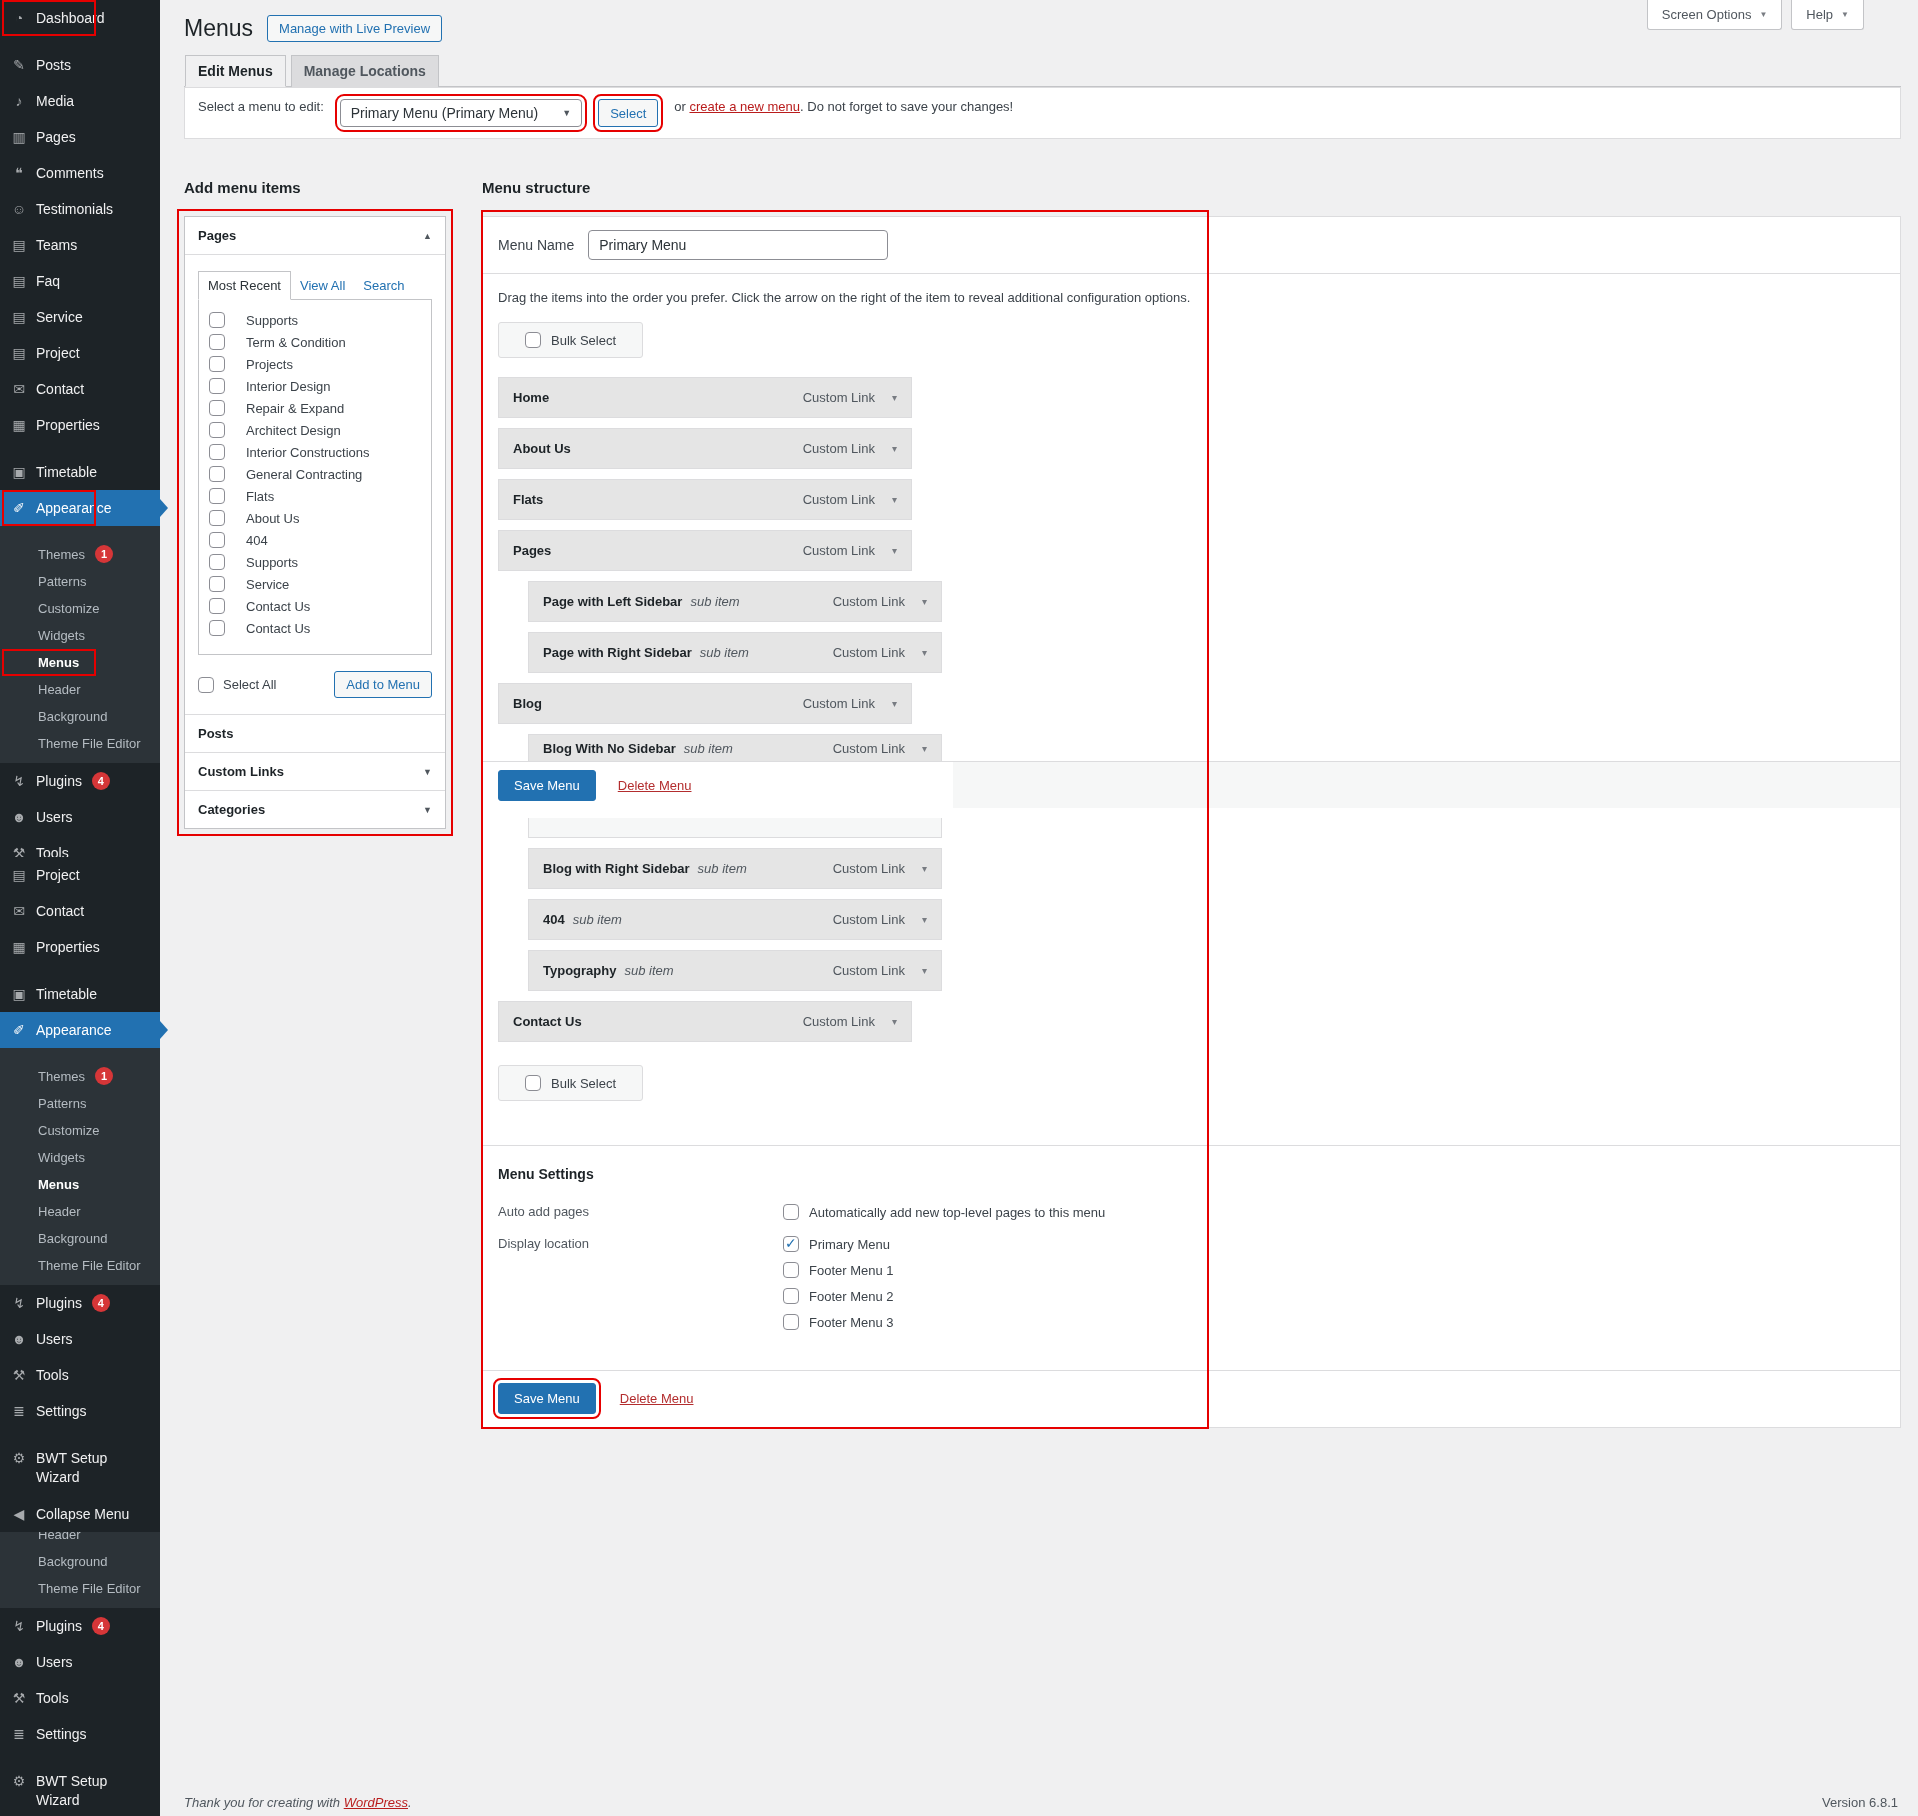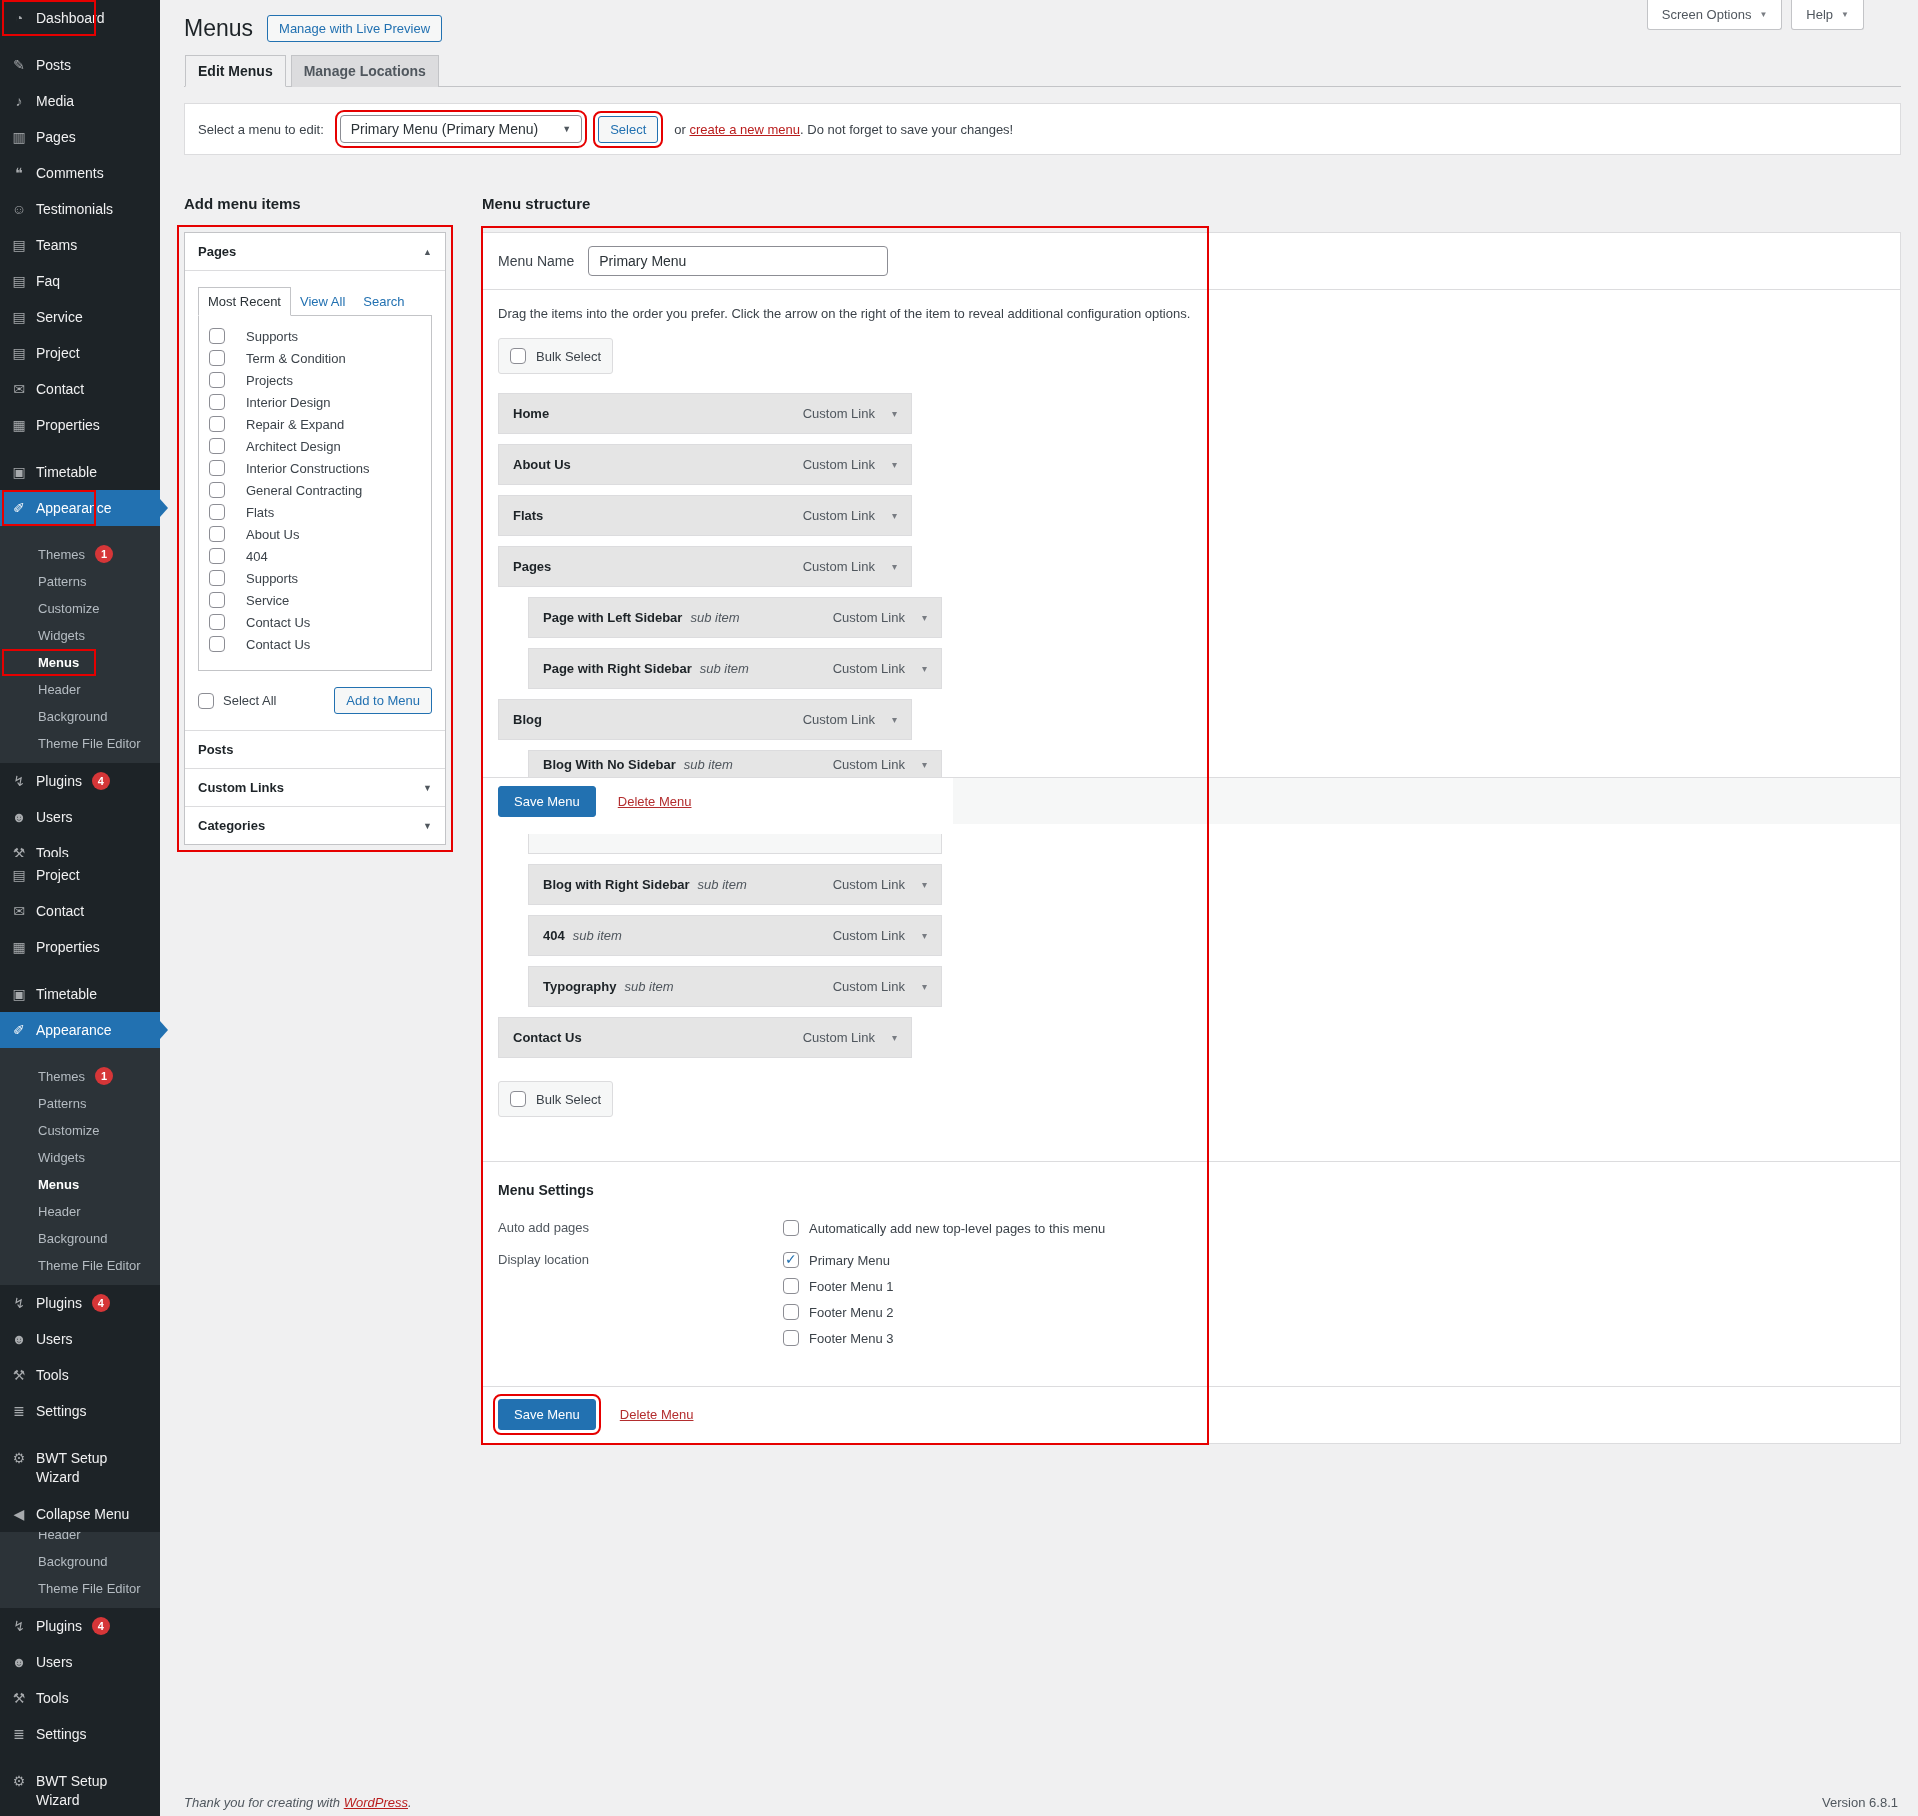--- a/index.html
+++ b/index.html
@@ -59,22 +59,22 @@
     border-radius:3px; padding:7px 15px; font-size:13px; cursor:pointer; font-family:inherit; }
   .link { color:#b91c1c; text-decoration:underline; cursor:pointer; }
   .link-delete { color:#b32d2e; text-decoration:underline; cursor:pointer; font-size:13px; }
   .ann { outline:2px solid #e60000; outline-offset:3px; }
 
   .tabs { display:flex; gap:5px; margin-top:13px; border-bottom:1px solid #c3c4c7; padding-left:1px; }
   .tab { padding:7px 12px; border:1px solid #c3c4c7; border-bottom:none; background:#dcdcde;
     color:#50575e; font-weight:700; font-size:14px; margin-bottom:-1px; cursor:pointer; }
   .tab.active { background:#f0f0f1; color:#1d2327; border-bottom:1px solid #f0f0f1; }
 
-  .manage-card { margin-top:16px; background:#fff; border:1px solid #dcdcde;
-    padding:11px 13px; display:flex; align-items:center; gap:16px; }
+  .manage-card { background:#fff; border:1px solid #dcdcde;
+    padding:11px 13px; display:flex; gap:16px; }
   .select { display:inline-flex; align-items:center; gap:24px; background:#fff;
     border:1px solid #8c8d94; border-radius:4px; padding:5px 10px; font-size:14px;
     color:#2c3338; cursor:pointer; }
   .sel-caret { font-size:9px; color:#50575e; }
   .ms-text { color:#3c434a; }
 
   .columns { display:flex; gap:36px; margin-top:40px; }
   .col-left { width:262px; flex:none; }
   .col-right { flex:1; min-width:0; }
   h2.sec { font-size:15px; font-weight:700; color:#1d2327; margin-bottom:20px; }
@@ -107,21 +107,21 @@
   .ann-structure { position:absolute; left:-2px; top:-7px; width:728px; bottom:-2px;
     border:2px solid #e60000; pointer-events:none; z-index:2; }
   .card-head { padding:13px 15px; border-bottom:1px solid #dcdcde;
     display:flex; align-items:center; gap:14px; }
   .mn-label { font-size:14px; color:#3c434a; }
   .mn-input { width:300px; padding:6px 10px; border:1px solid #8c8d94; border-radius:4px;
     font-size:14px; color:#2c3338; font-family:inherit; background:#fff; }
   .card-body { padding:16px 15px 0; }
   .instruction { margin-bottom:17px; color:#3c434a; }
   .bulk { display:inline-flex; align-items:center; gap:10px; background:#f6f7f7;
-    border:1px solid #dcdcde; border-radius:3px; padding:9px 11px; margin-bottom:19px; cursor:pointer; }
+    border:1px solid #dcdcde; border-radius:3px; padding:9px 26px; margin-bottom:19px; cursor:pointer; }
   .bulk2 { margin-top:13px; margin-bottom:20px; }
   .menu-item { width:414px; height:41px; display:flex; align-items:center; padding:0 14px;
     background:#e5e5e5; border:1px solid #dcdcde; margin-bottom:10px; cursor:move;text-align:right; }
   .menu-item.sub { margin-left:30px; }
   .menu-item.cut { height:27px; overflow:hidden; margin-bottom:0; border-bottom:none; }
   .mi-title { font-weight:700; font-size:13px; color:#1d2327; }
   .subtag { display:none; font-style:italic; color:#50575e; margin-left:8px; font-size:13px; }
   .subtag.show { display:inline; }
   .mi-meta { margin-left:auto; color:#50575e; font-size:13px;
     display:flex; align-items:center; gap:17px; }

